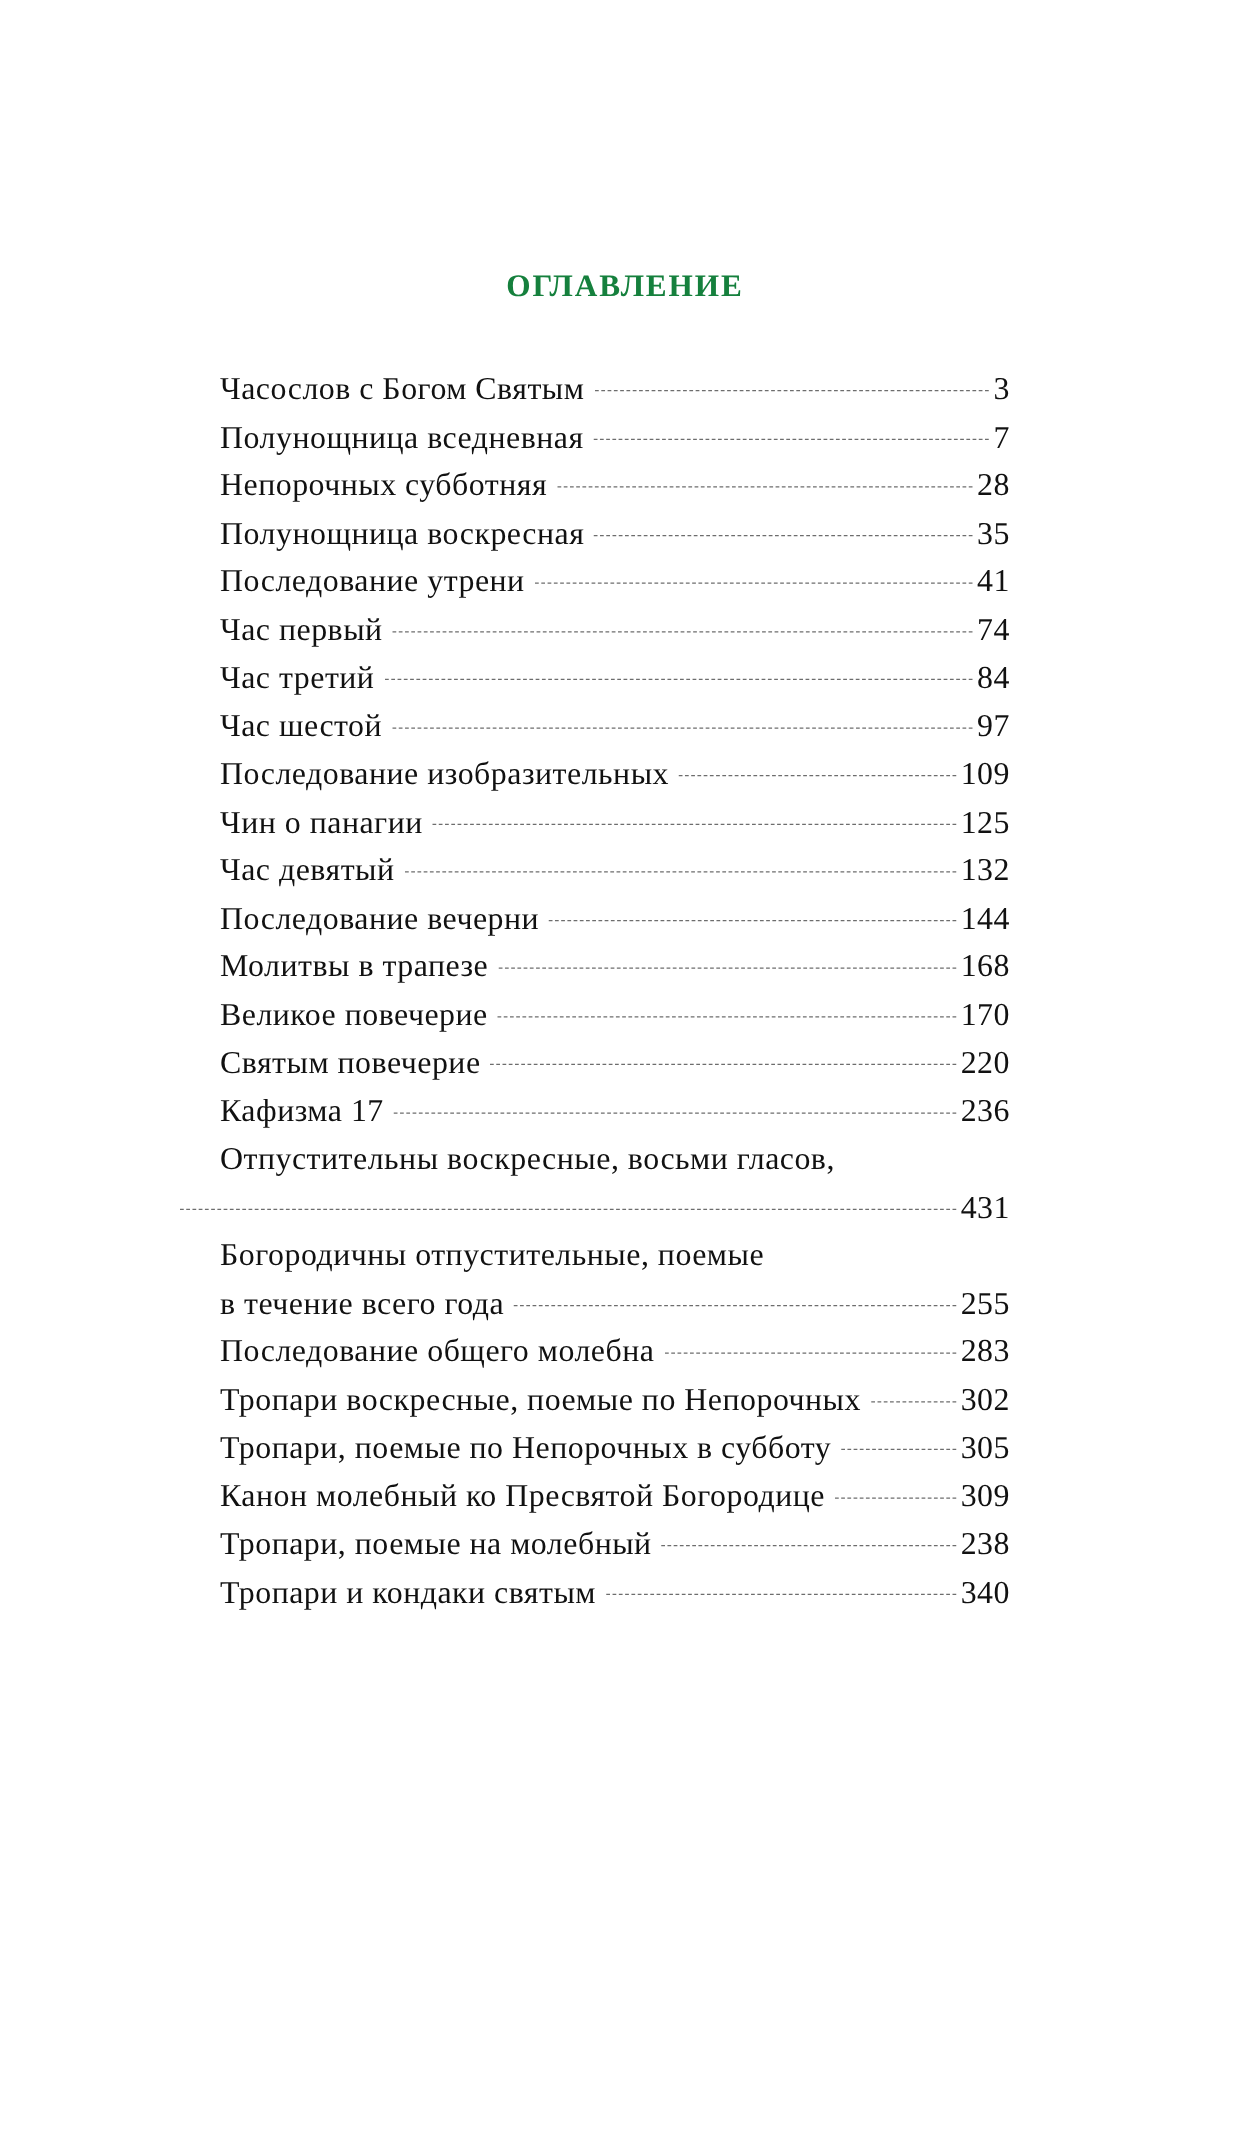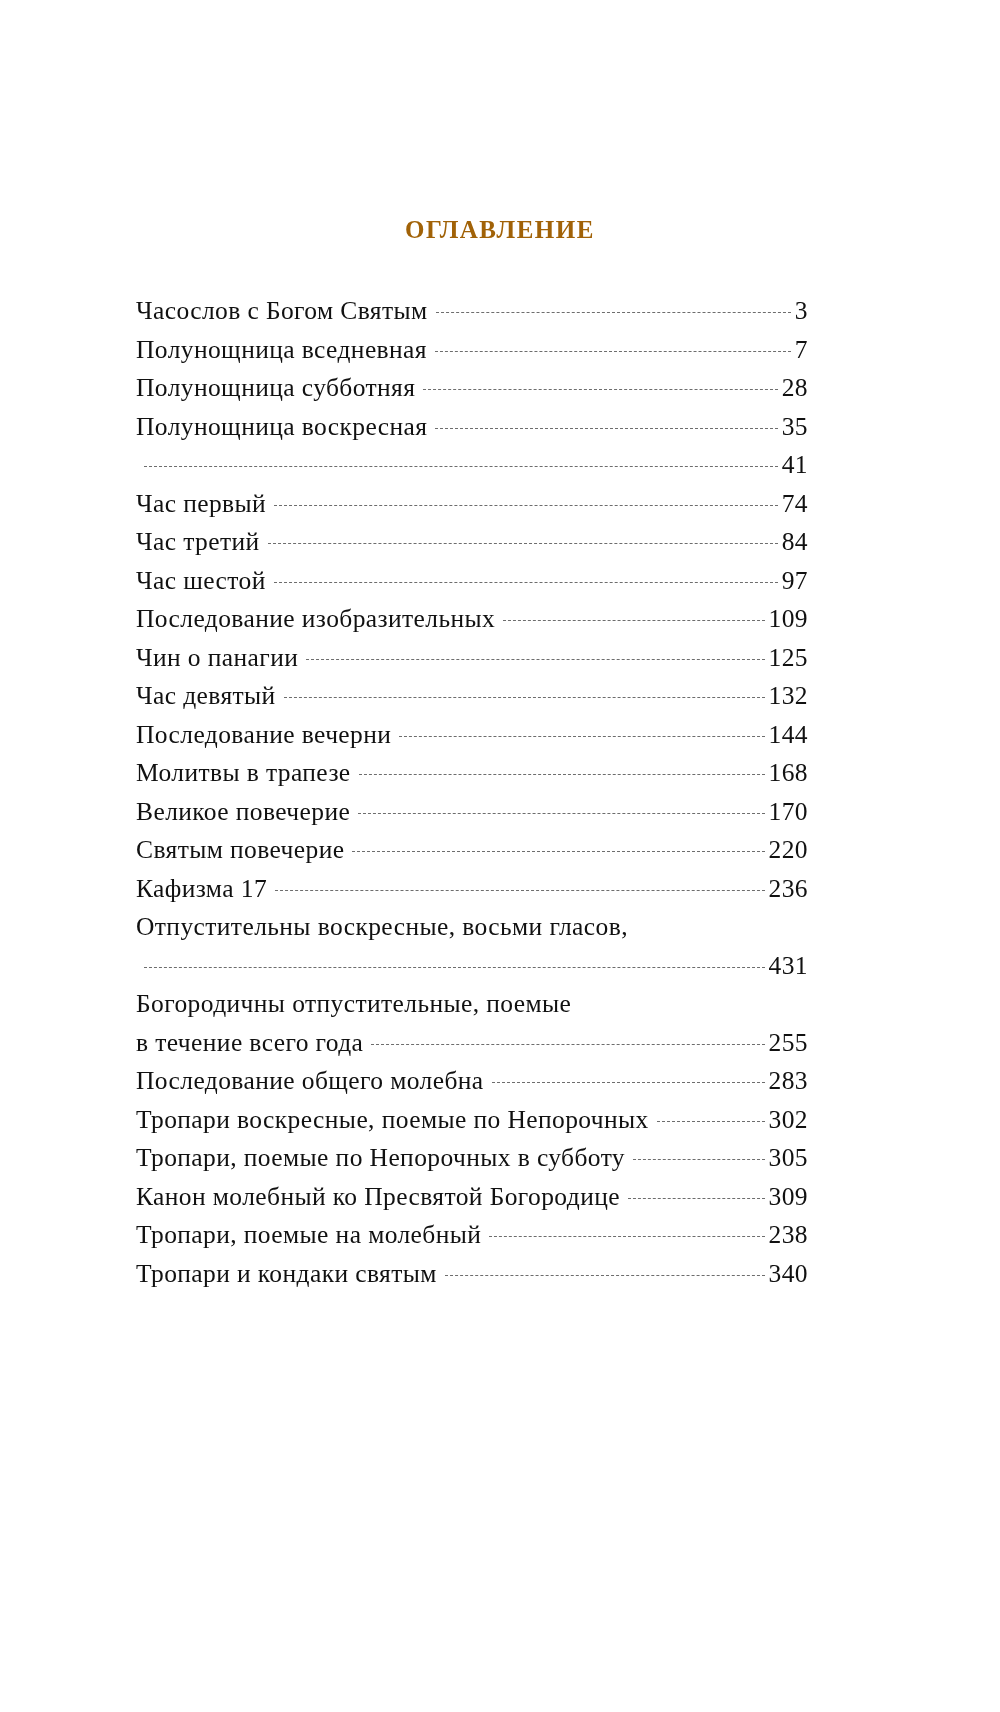--- a/index.html
+++ b/index.html
@@ -28,41 +28,42 @@
   .toc-title {
     position: absolute;
     left: 0;
     top: 216px;
     width: 1000px;
     text-align: center;
     font-family: "Liberation Serif", serif;
     font-weight: bold;
     font-size: 25px;
     letter-spacing: 1.5px;
-    color: #a16207;
+    color: #15803d;
   }
 
   .toc-list {
     position: absolute;
     left: 136px;
     top: 292px;
     width: 672px;
   }
 
   .toc-entry {
     display: flex;
     align-items: baseline;
     width: 100%;
     font-size: 25.5px;
     line-height: 38.5px;
     white-space: nowrap;
   }
 
   .toc-entry .label {
     letter-spacing: 0.4px;
+    margin-left: 40px;
   }
 
   .toc-entry .leader {
     flex: 1 1 auto;
     min-width: 6px;
     margin: 0 4px 0 8px;
     position: relative;
     height: 1px;
     transform: translateY(-6px);
     border-bottom: 1px dashed #6d6d6d;
@@ -86,30 +87,31 @@
         <span class="label">Часослов с Богом Святым</span>
         <span class="leader"></span>
         <span class="page-num">3</span>
       </div>
       <div class="toc-entry">
         <span class="label">Полунощница вседневная</span>
         <span class="leader"></span>
         <span class="page-num">7</span>
       </div>
       <div class="toc-entry">
-        <span class="label">Полунощница субботняя</span>
+        <span class="label">Непорочных субботняя</span>
         <span class="leader"></span>
         <span class="page-num">28</span>
       </div>
       <div class="toc-entry">
         <span class="label">Полунощница воскресная</span>
         <span class="leader"></span>
         <span class="page-num">35</span>
       </div>
       <div class="toc-entry">
+        <span class="label">Последование утрени</span>
         <span class="leader"></span>
         <span class="page-num">41</span>
       </div>
       <div class="toc-entry">
         <span class="label">Час первый</span>
         <span class="leader"></span>
         <span class="page-num">74</span>
       </div>
       <div class="toc-entry">
         <span class="label">Час третий</span>

